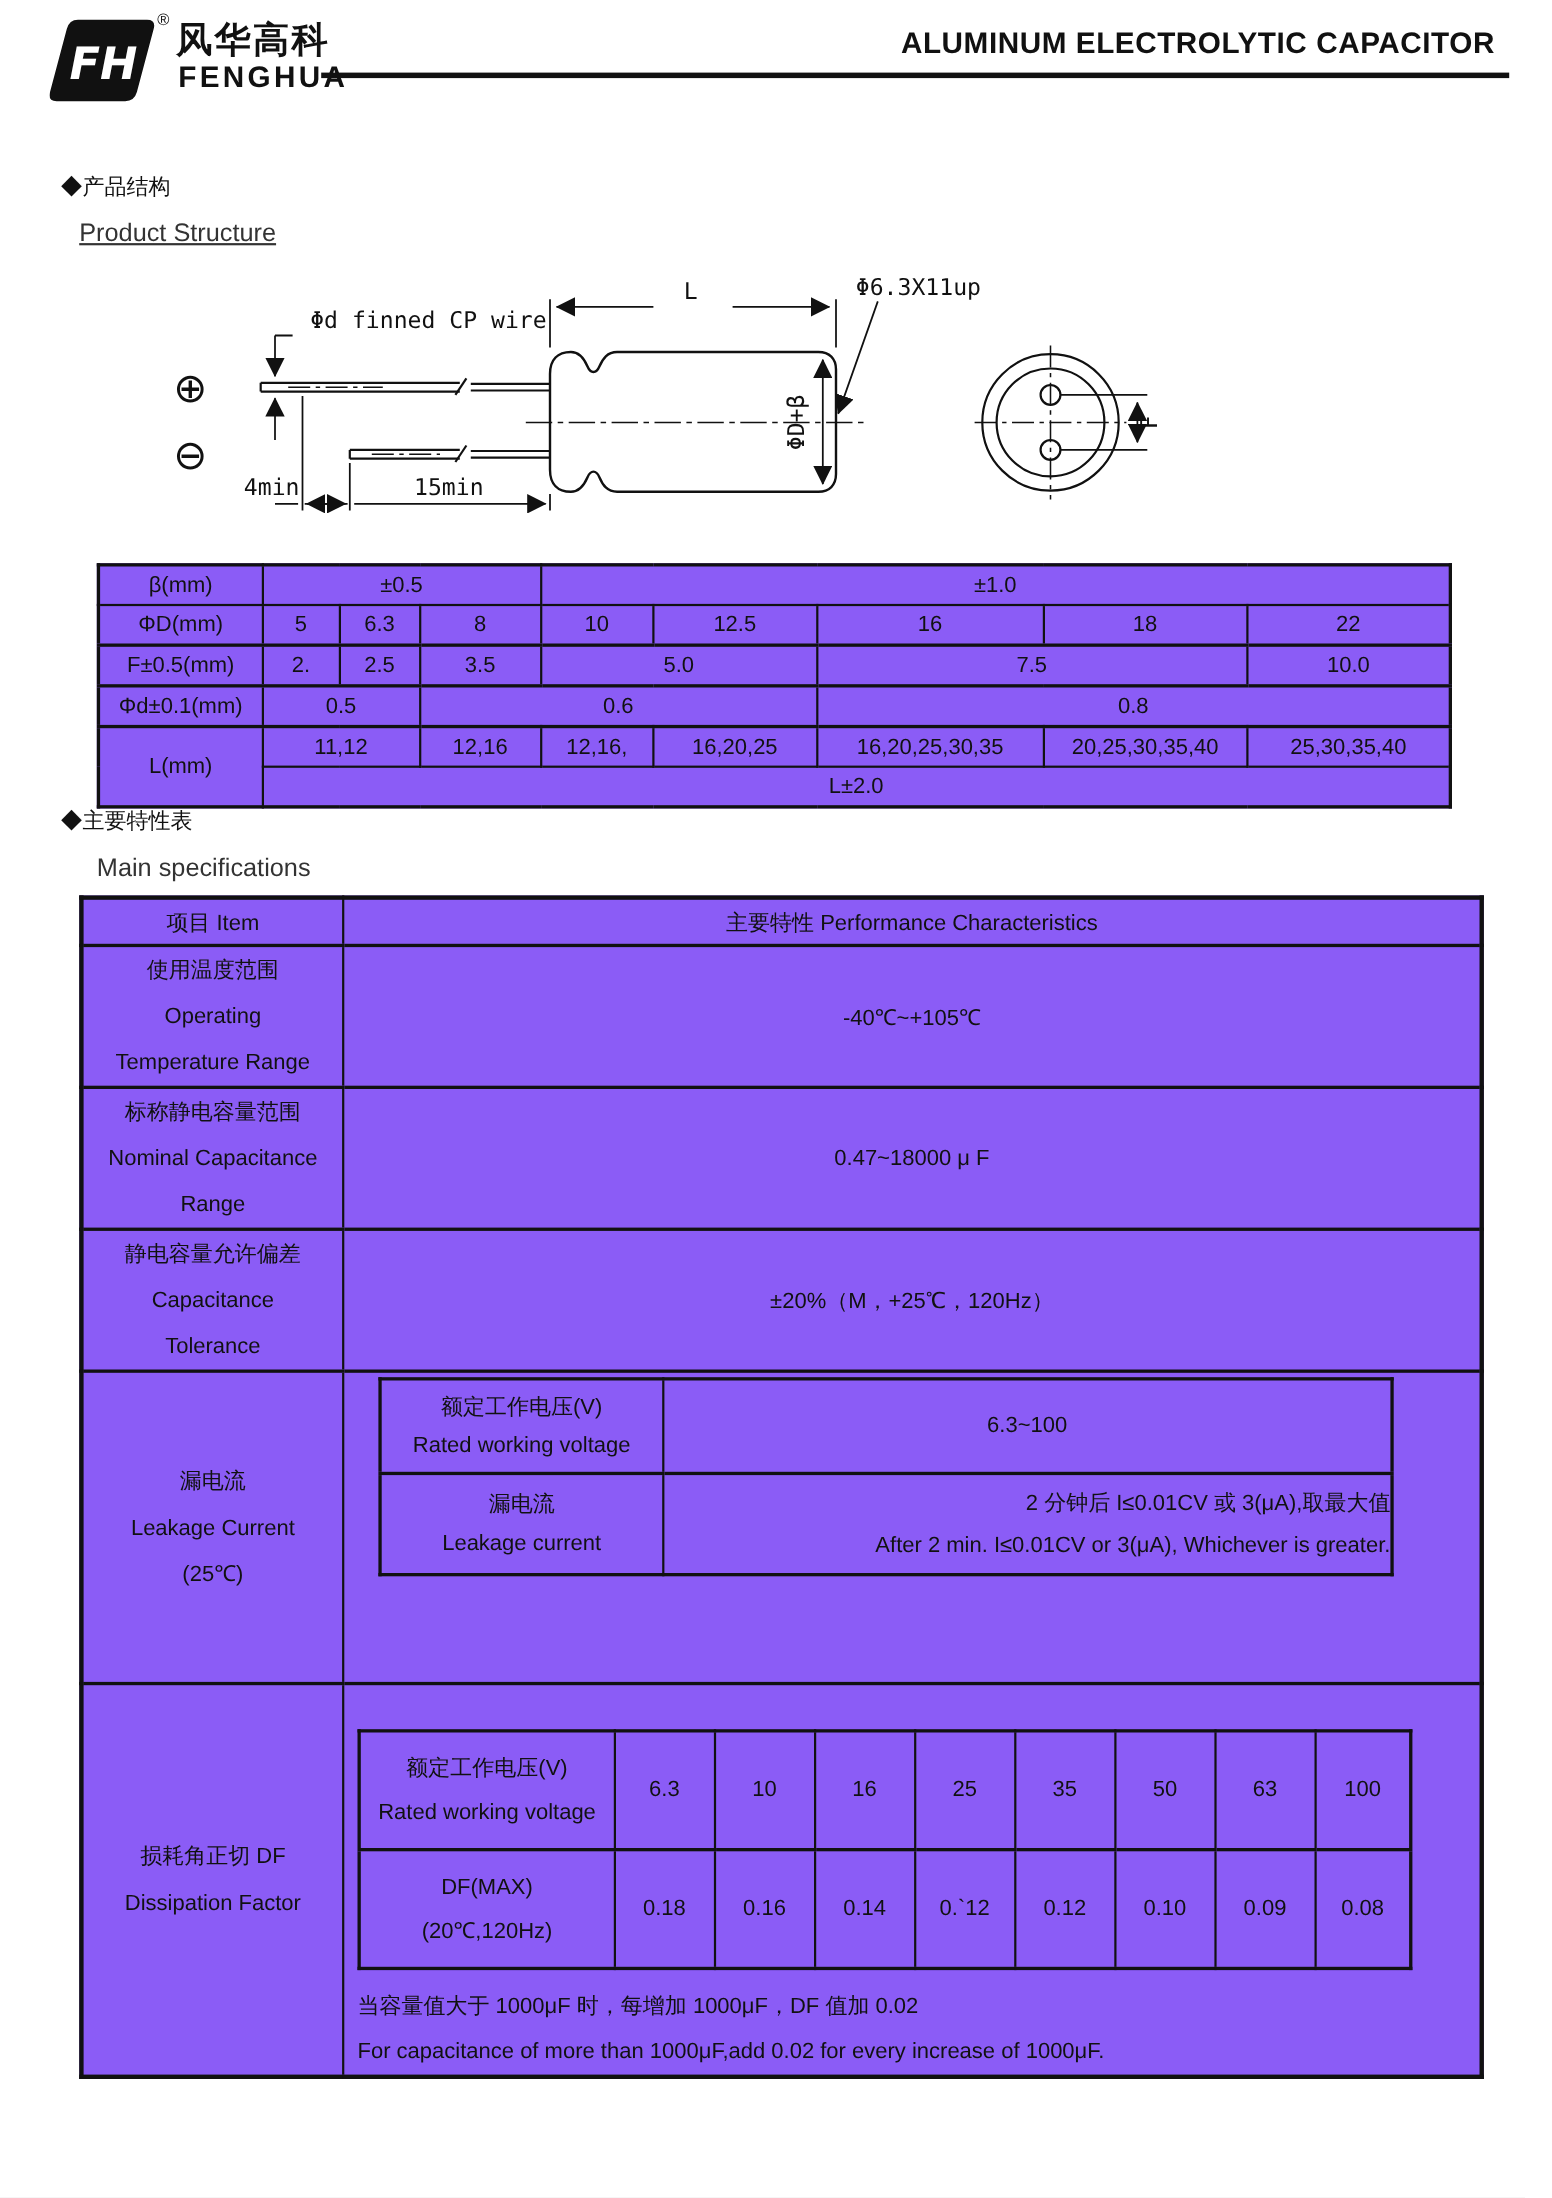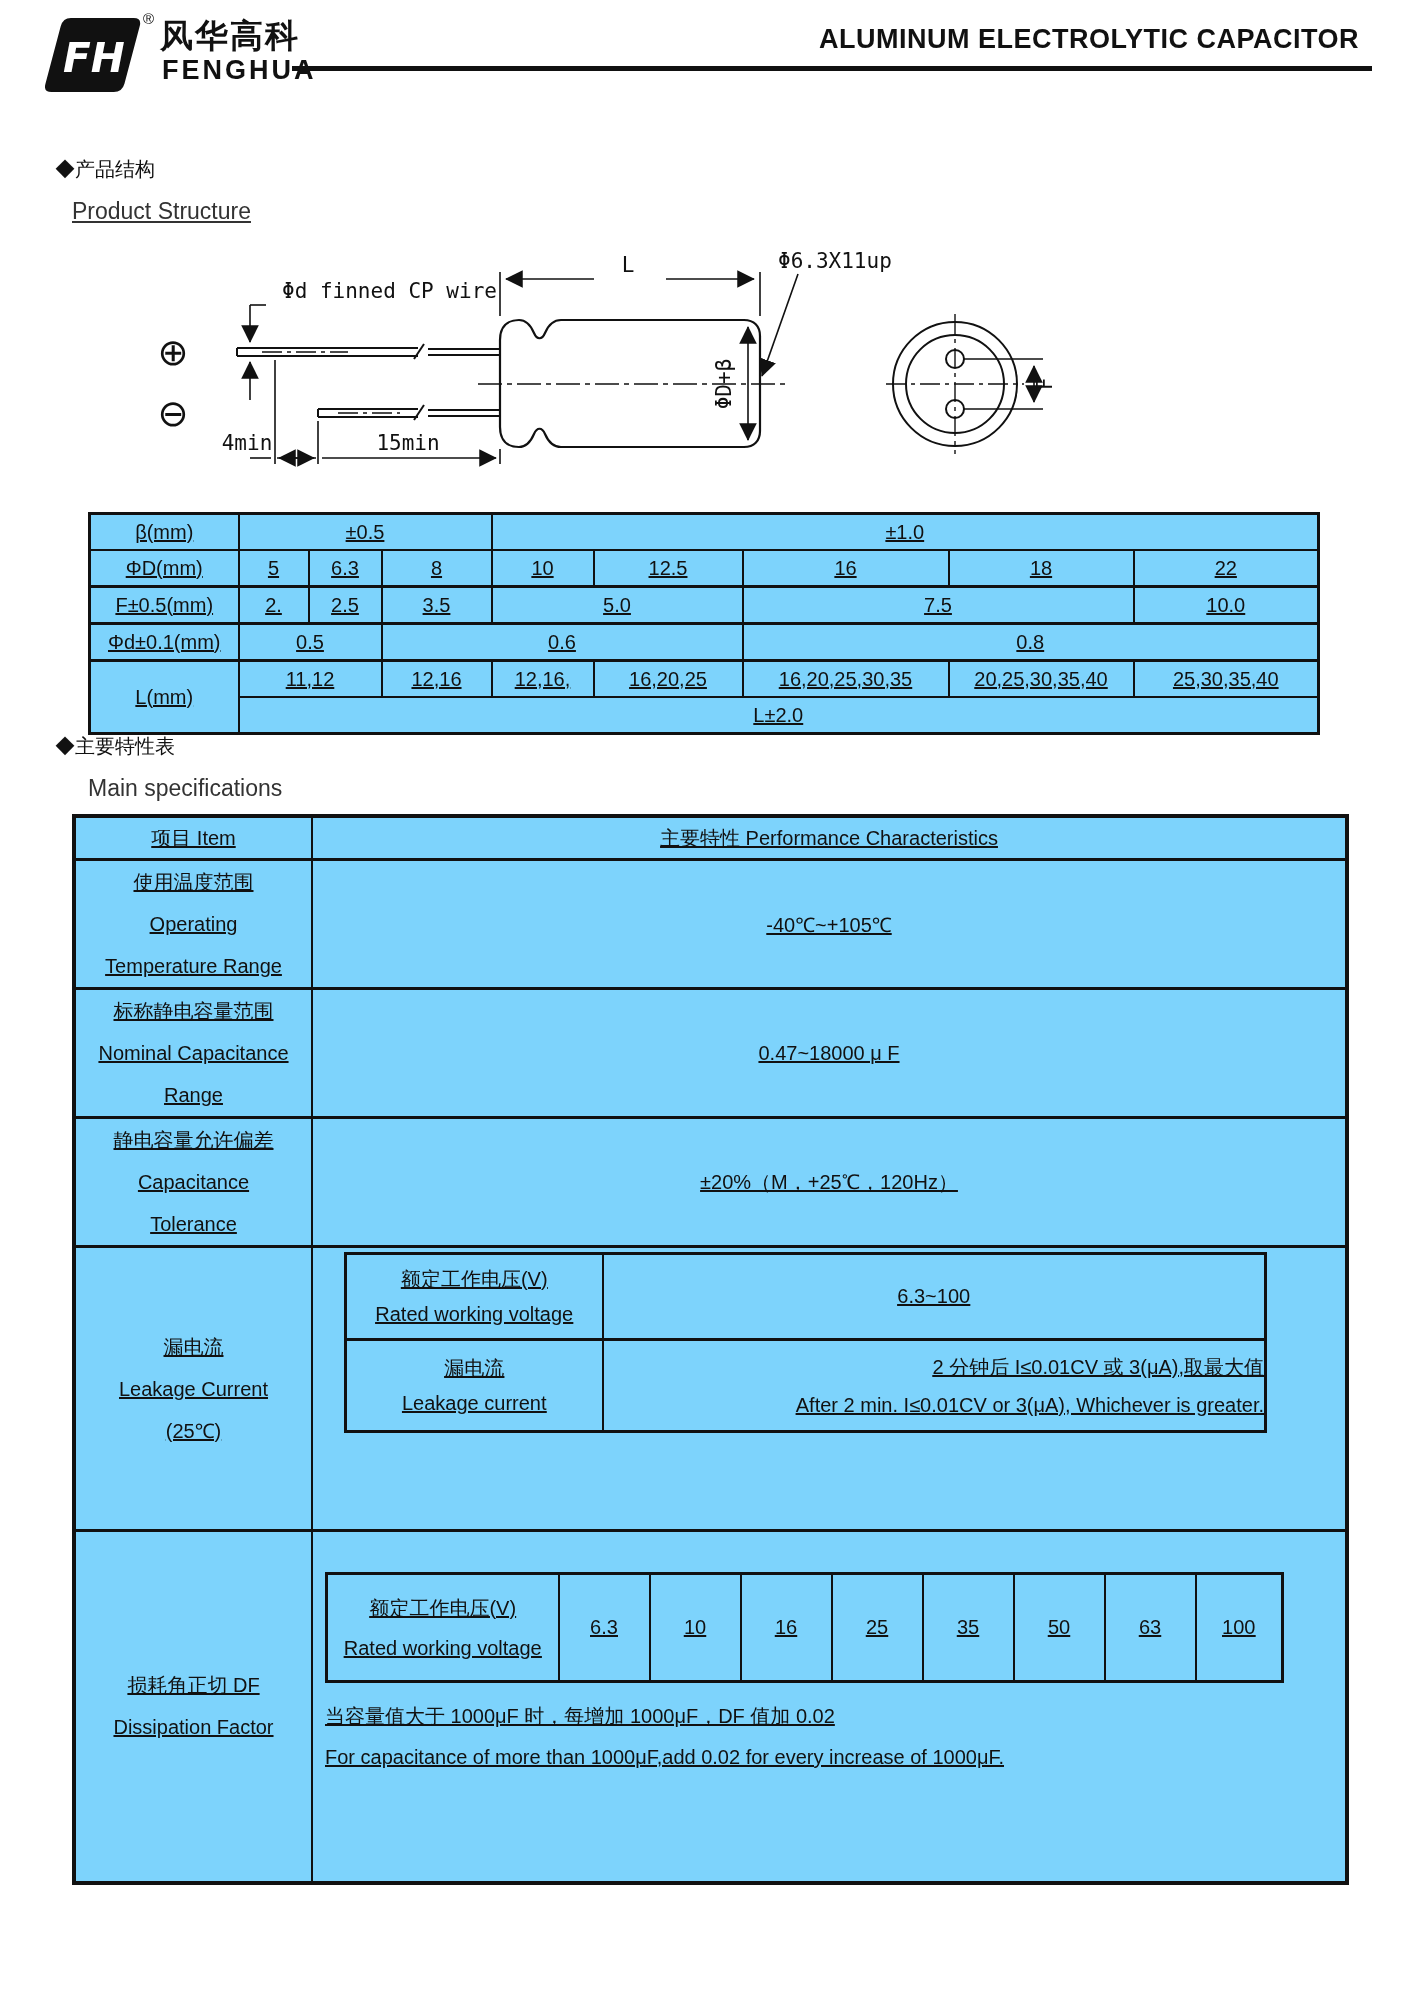--- a/index.html
+++ b/index.html
@@ -16,21 +16,21 @@
   .doc-title{position:absolute; right:52px; top:24px; font-size:27px; font-weight:bold; letter-spacing:.5px; color:#111; white-space:nowrap;}
   .header-rule{position:absolute; left:292px; top:66px; width:1080px; height:5px; background:#111;}
   
   .h-cn{position:absolute; font-size:20px; color:#111; white-space:nowrap;}
   .h-en{position:absolute; font-size:23px; color:#333; white-space:nowrap;}
   
   .drawing{position:absolute; left:130px; top:248px; width:950px; height:225px;}
   .draw-label{font-family:"DejaVu Sans Mono", monospace; font-size:21px; fill:#111;}
   .pol-glyph{font-family:"DejaVu Sans", sans-serif; font-size:37px; fill:#111;}
   
-  table{border-collapse:collapse; table-layout:fixed; background:#7dd3fc;text-decoration:underline;}
+  table{border-collapse:collapse; table-layout:fixed; background:#8b5cf6;}
   td{border:2px solid #111; text-align:center; vertical-align:middle;
      font-size:20px; color:#111; padding:0; overflow:hidden;}
   .t-dims{position:absolute; left:88px; top:512px; width:1229px; border:3px solid #111;}
   .t-dims td{height:34px;}
   .t-dims tr.tb td{border-bottom-width:3px;}
   .t-specs{position:absolute; left:72px; top:814px; width:1273px; border:4px solid #111;}
   .t-specs > tbody > tr > td{border-bottom-width:3px;}
   .lblcell div{line-height:42px;}
   .t-specs .hrow td{height:40px;}
   .complex{text-align:left; vertical-align:top;}
@@ -305,20 +305,34 @@
                 </td>
                 <td>6.3</td>
                 <td>10</td>
                 <td>16</td>
                 <td>25</td>
                 <td>35</td>
                 <td>50</td>
                 <td>63</td>
                 <td>100</td>
               </tr>
+              <tr style="height:108px;">
+                <td class="lblcell">
+                  <div>DF(MAX)</div>
+                  <div>(20℃,120Hz)</div>
+                </td>
+                <td>0.18</td>
+                <td>0.16</td>
+                <td>0.14</td>
+                <td>0.`12</td>
+                <td>0.12</td>
+                <td>0.10</td>
+                <td>0.09</td>
+                <td>0.08</td>
+              </tr>
             </tbody>
           </table>
           <div class="notes-wrap">
             <div class="note dfnote">当容量值大于 1000μF 时，每增加 1000μF，DF 值加 0.02</div>
             <div class="note dfnote">For capacitance of more than 1000μF,add 0.02 for every increase of 1000μF.</div>
           </div>
         </td>
       </tr>
     </tbody>
   </table>

